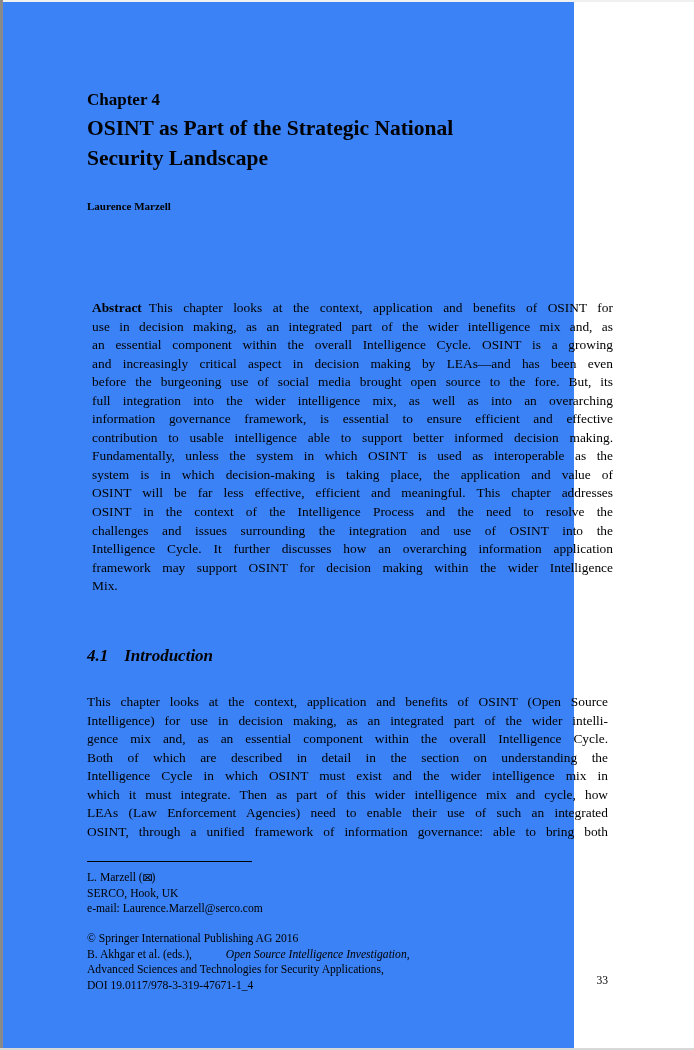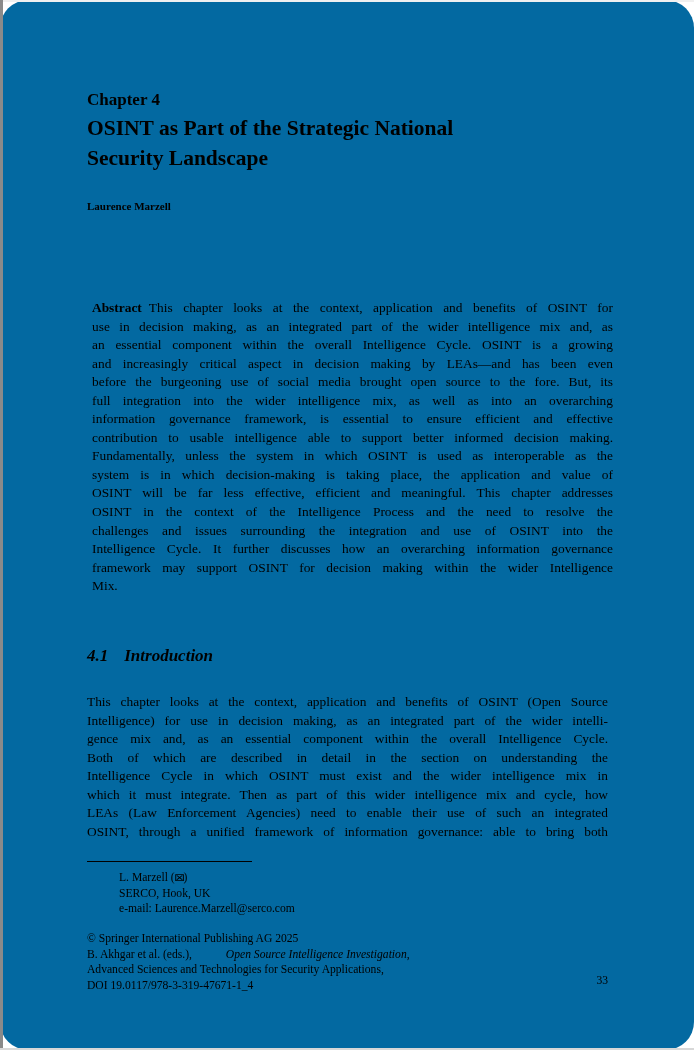--- a/index.html
+++ b/index.html
@@ -8,24 +8,23 @@
     width: 694px;
     height: 1050px;
     background: #ffffff;
     font-family: "Liberation Serif", "DejaVu Serif", serif;
     color: #000000;
     overflow: hidden;
     position: relative;
   }
   .page {
     position: relative;
-    width: 694px;
+    width: 574px;
     height: 1050px;
-    background: #0369a1;
-    border-radius: 28px;
+    background: #3b82f6;
   }
   .edge-left {
     position: absolute; left: 0; top: 0; width: 3px; height: 1050px;
     background: #8a8a8a;
   }
   .edge-top {
     position: absolute; left: 0; top: 0; width: 694px; height: 2px;
     background: #f0f0f0;
   }
   .edge-bottom {
@@ -72,21 +71,21 @@
   .intro {
     position: absolute; top: 693px; left: 0; width: 521px;
     font-size: 13.4px; line-height: 18.55px;
   }
   .footnote-rule {
     position: absolute; top: 861px; left: 0; width: 165px; height: 0;
     border-top: 1px solid #000;
   }
   .footnote {
     position: absolute; top: 870px; left: 0; width: 521px;
-    font-size: 11.6px; line-height: 15.5px; margin-left: 32px;
+    font-size: 11.6px; line-height: 15.5px;
   }
   .envelope-icon {
     display: inline-block;
     transform: scaleX(1.25);
     font-family: "DejaVu Sans", sans-serif;
     font-size: 10.5px;
   }
   .copyright {
     position: absolute; top: 931px; left: 0; width: 521px;
     font-size: 11.6px; line-height: 15.5px;
@@ -126,21 +125,21 @@
           <div class="pline">and increasingly critical aspect in decision making by LEAs—and has been even</div>
           <div class="pline">before the burgeoning use of social media brought open source to the fore. But, its</div>
           <div class="pline">full integration into the wider intelligence mix, as well as into an overarching</div>
           <div class="pline">information governance framework, is essential to ensure efficient and effective</div>
           <div class="pline">contribution to usable intelligence able to support better informed decision making.</div>
           <div class="pline">Fundamentally, unless the system in which OSINT is used as interoperable as the</div>
           <div class="pline">system is in which decision-making is taking place, the application and value of</div>
           <div class="pline">OSINT will be far less effective, efficient and meaningful. This chapter addresses</div>
           <div class="pline">OSINT in the context of the Intelligence Process and the need to resolve the</div>
           <div class="pline">challenges and issues surrounding the integration and use of OSINT into the</div>
-          <div class="pline">Intelligence Cycle. It further discusses how an overarching information governance</div>
+          <div class="pline">Intelligence Cycle. It further discusses how an overarching information application</div>
           <div class="pline">framework may support OSINT for decision making within the wider Intelligence</div>
           <div class="pline">Mix.</div>
         </div>
     </div>
 
     <div class="section-heading">
       <span class="section-number">4.1</span><span>Introduction</span>
     </div>
 
     <div class="intro">
@@ -158,21 +157,21 @@
 
     <div class="footnote">
       <div>
         <span>L. Marzell (</span><span class="envelope-icon">⊠</span><span>)</span>
       </div>
       <div>SERCO, Hook, UK</div>
       <div>e-mail: Laurence.Marzell@serco.com</div>
     </div>
 
     <div class="copyright">
-      <div>© Springer International Publishing AG 2025</div>
+      <div>© Springer International Publishing AG 2016</div>
       <div>
         <span>B. Akhgar et al. (eds.), </span><span class="book-title">Open Source Intelligence Investigation</span><span>,</span>
       </div>
       <div>Advanced Sciences and Technologies for Security Applications,</div>
       <div>DOI 19.0117/978-3-319-47671-1_4</div>
     </div>
 
     <div class="page-number">33</div>
 
   </div>

